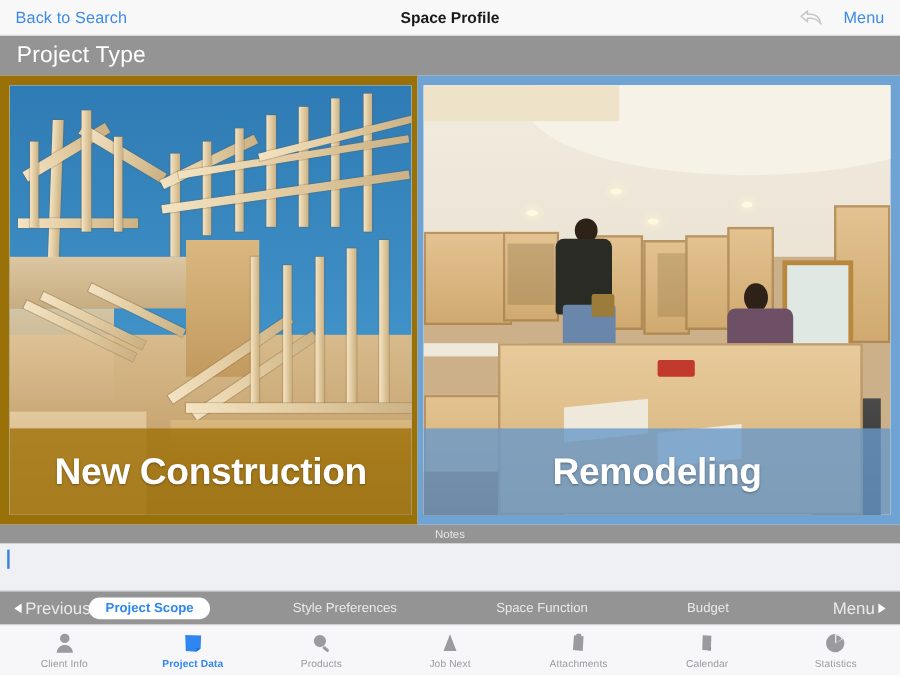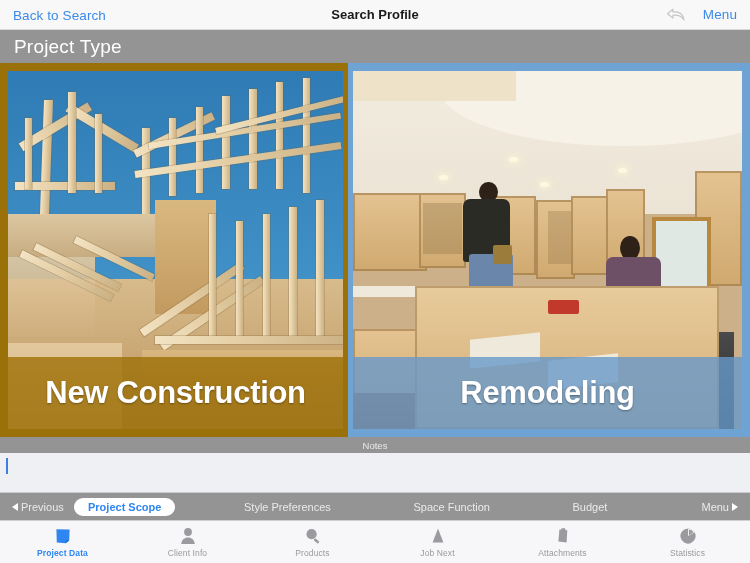--- a/index.html
+++ b/index.html
@@ -114,21 +114,21 @@
   @keyframes blink{ 50%{ opacity:0; } }
   .notes-value{ font-size:12px; color:#222; line-height:16px; }
 
   
   .segstrip{
     height:27px; flex:0 0 27px; background:#949494;
     display:flex; align-items:center; position:relative;
   }
   .seg-prev, .seg-next{
     display:flex; align-items:center; gap:3px;
-    color:#eaeaea; font-size:11px;
+    color:#eaeaea; font-size:14px;
   }
   .seg-prev{ padding-left:12px; }
   .seg-next{ padding-right:12px; margin-left:auto; }
   .tri{ width:0; height:0; border-top:4.5px solid transparent; border-bottom:4.5px solid transparent; }
   .tri-left{ border-right:6px solid #ffffff; }
   .tri-right{ border-left:6px solid #ffffff; }
   .seg-items{
     position:absolute; left:74px; right:74px; top:0; bottom:0;
     display:flex; align-items:center;
   }
@@ -155,21 +155,21 @@
 </style>
 </head>
 <body>
 
 <div id="app">
 
   <div class="topbar">
     <div class="topbar-left">
       <span class="link-blue">Back to Search</span>
     </div>
-    <div class="topbar-title">Search Profile</div>
+    <div class="topbar-title">Space Profile</div>
     <div class="topbar-right">
       <span class="undo-icon">
         <svg viewBox="0 0 24 18" width="22" height="16">
           <path d="M8.5 2.5 L2.5 7.5 L8.5 12.5 L8.5 9.3 C14 8.6 18 10 21 14.5 C20 7.5 15 4.8 8.5 5.6 Z" fill="none" stroke="#c6c6c6" stroke-width="1.4" stroke-linejoin="round"></path>
         </svg>
       </span>
       <span class="link-blue">Menu</span>
     </div>
   </div>
 
@@ -306,43 +306,43 @@
     </div>
 
     <div class="seg-next">
       <span>Menu</span>
       <span class="tri tri-right"></span>
     </div>
   </div>
 
   <div class="tabbar">
 
+    <div class="tab">
+      <span class="tab-icon">
+        <svg viewBox="0 0 20 20" width="20" height="20">
+          <circle cx="10" cy="6" r="3.9" fill="#9a9a9f"></circle>
+          <path d="M3.2 18c.6-4.3 3.4-6.4 6.8-6.4s6.2 2.1 6.8 6.4z" fill="#9a9a9f"></path>
+        </svg>
+      </span>
+      <span class="tab-label">Client Info</span>
+    </div>
+
     <div class="tab active">
       <span class="tab-icon">
         <svg viewBox="0 0 20 20" width="20" height="20">
           <path d="M3.4 3.2 L16.6 3.6 L16.2 14.4 L12.6 17.2 L3.8 16.6 Z" fill="#2f86f0"></path>
           <path d="M12.6 17.2 L12.9 13.9 L16.2 14.4 Z" fill="#1f6fd4"></path>
         </svg>
       </span>
       <span class="tab-label">Project Data</span>
     </div>
 
     <div class="tab">
       <span class="tab-icon">
         <svg viewBox="0 0 20 20" width="20" height="20">
-          <circle cx="10" cy="6" r="3.9" fill="#9a9a9f"></circle>
-          <path d="M3.2 18c.6-4.3 3.4-6.4 6.8-6.4s6.2 2.1 6.8 6.4z" fill="#9a9a9f"></path>
-        </svg>
-      </span>
-      <span class="tab-label">Client Info</span>
-    </div>
-
-    <div class="tab">
-      <span class="tab-icon">
-        <svg viewBox="0 0 20 20" width="20" height="20">
           <circle cx="8.6" cy="8.2" r="5.1" fill="#9a9a9f"></circle>
           <rect x="12" y="12" width="6" height="2.6" rx="1.3" fill="#9a9a9f" transform="rotate(40 12 12)"></rect>
         </svg>
       </span>
       <span class="tab-label">Products</span>
     </div>
 
     <div class="tab">
       <span class="tab-icon">
         <svg viewBox="0 0 20 20" width="20" height="20">
@@ -355,20 +355,29 @@
     <div class="tab">
       <span class="tab-icon">
         <svg viewBox="0 0 20 20" width="20" height="20">
           <path d="M6.4 3.4 L14.3 4.2 L13.6 16.4 L5.4 15.6 Z" fill="#9a9a9f"></path>
           <rect x="8.2" y="2.2" width="4.2" height="2.2" rx="1" fill="#9a9a9f"></rect>
         </svg>
       </span>
       <span class="tab-label">Attachments</span>
     </div>
 
+    <div class="tab">
+      <span class="tab-icon">
+        <svg viewBox="0 0 20 20" width="20" height="20">
+          <path d="M6.6 3.4 L13.8 3.8 L13.4 16 L6.2 15.6 Z" fill="#9a9a9f"></path>
+          <path d="M13.4 16 L13.6 13.2 L10.6 15.8 Z" fill="#8a8a8f"></path>
+        </svg>
+      </span>
+      <span class="tab-label">Calendar</span>
+    </div>
 
     <div class="tab">
       <span class="tab-icon">
         <svg viewBox="0 0 20 20" width="20" height="20">
           <path d="M10 10 L10 2.4 A7.6 7.6 0 0 1 16.6 6.2 Z" fill="#9a9a9f"></path>
           <path d="M10 10 L16.6 6.2 A7.6 7.6 0 1 1 10 2.4 Z" fill="#9a9a9f"></path>
           <path d="M10 10 L10 2.4 A7.6 7.6 0 0 1 16.6 6.2 Z" fill="#f7f7f9"></path>
           <path d="M10.9 9.6 L10.9 3.4 A6.5 6.5 0 0 1 15.6 6.2 Z" fill="#9a9a9f"></path>
         </svg>
       </span>

